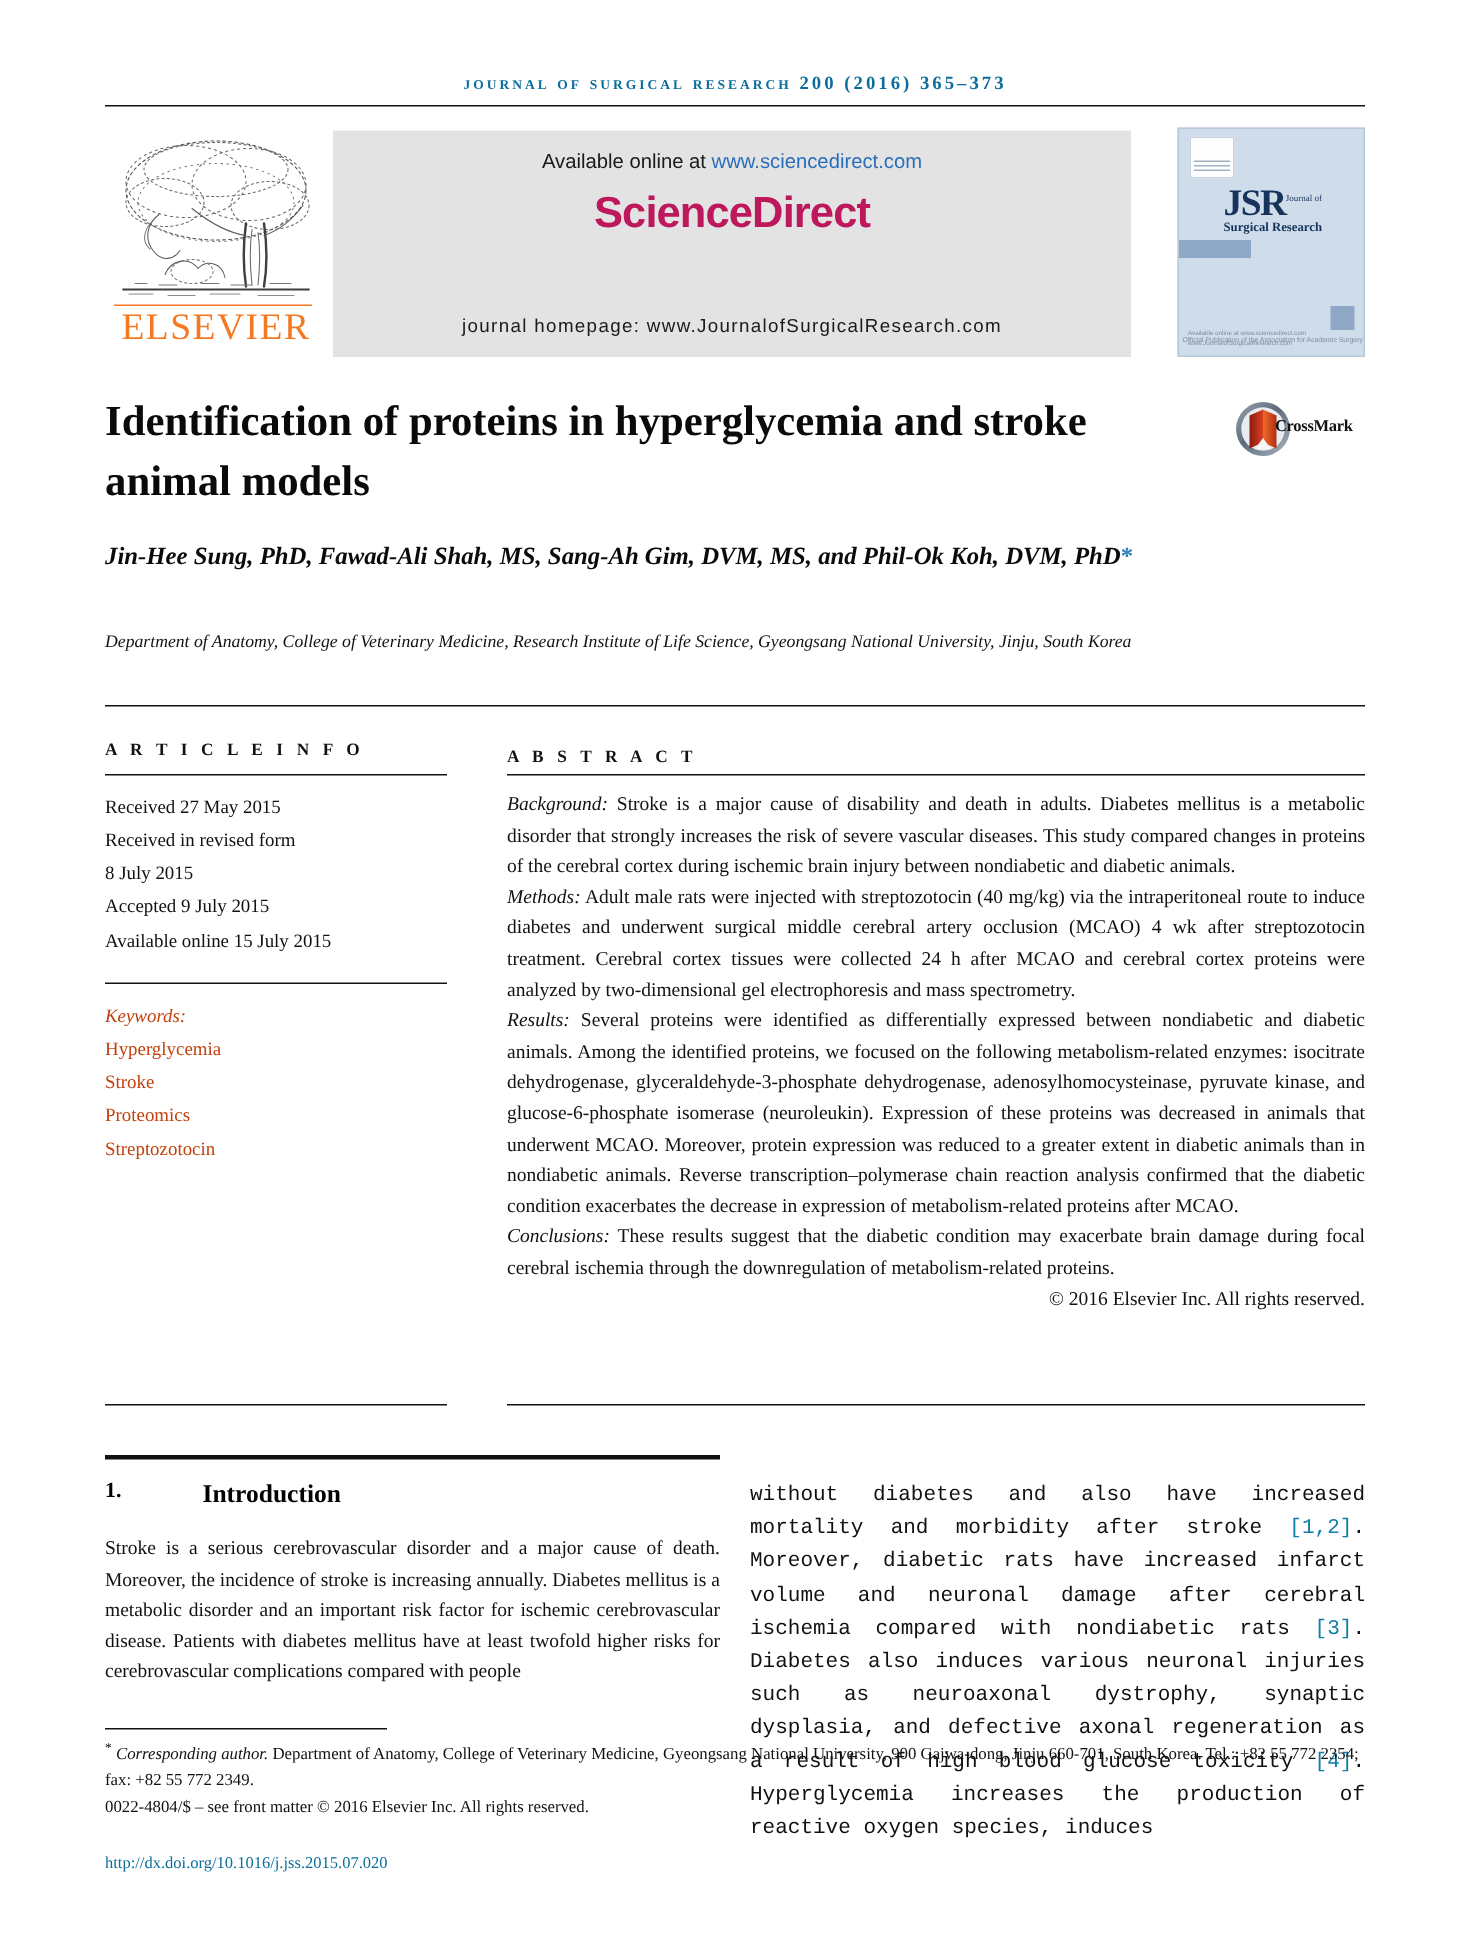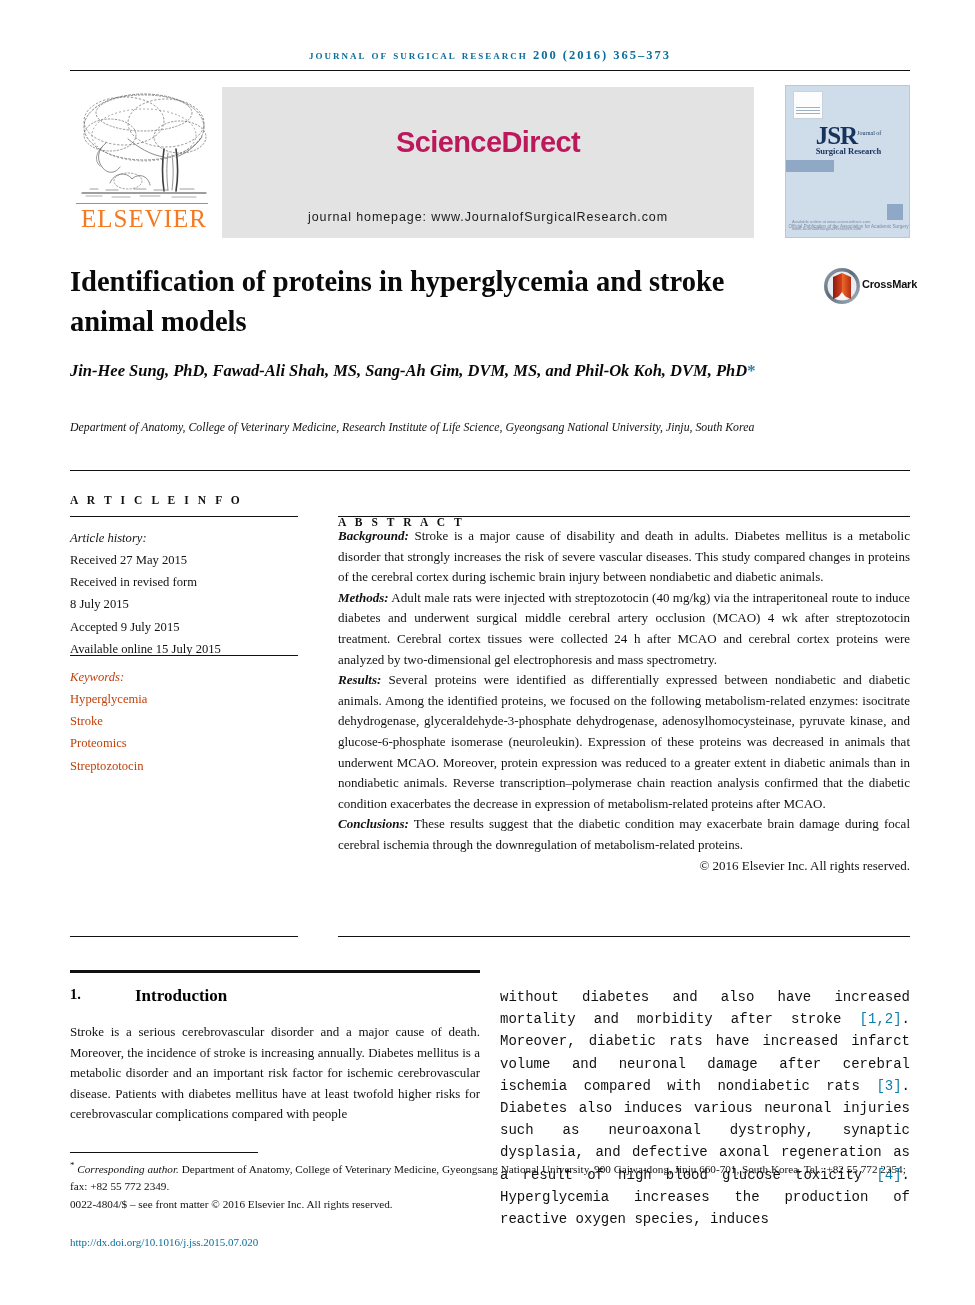--- a/index.html
+++ b/index.html
@@ -172,22 +172,22 @@
     font-size: 28.5px;
     line-height: 1.42;
     color: #0a0a0a;
   }
   .crossmark {
     position: absolute;
     left: 822px; top: 266px;
     width: 90px; height: 40px;
   }
   .cm-text {
-    position: absolute; left: 40px; top: 12px;
-    font-family: Liberation Sans, sans-serif;
+    position: absolute; left: 28px; top: 12px;
+    font-family: Liberation Serif, serif;
     font-weight: bold;
     font-size: 11px;
     color: #111;
     letter-spacing: -0.2px;
   }
 
   .authors {
     position: absolute;
     left: 70px; top: 358px; width: 700px;
     font-family: "Liberation Serif", serif;
@@ -245,21 +245,21 @@
   
   .head-label {
     position: absolute;
     font-family: "Liberation Serif", serif;
     font-weight: bold;
     font-size: 11.5px;
     letter-spacing: 3.1px;
     color: #111;
   }
   .head-info { left: 70px; top: 494px; }
-  .head-abs { left: 338px; top: 516px; }
+  .head-abs { left: 338px; top: 499px; }
 
   
   .info-col {
     position: absolute;
     left: 70px; top: 527px; width: 240px;
     font-family: "Liberation Serif", serif;
     font-size: 12.6px;
     line-height: 1.76;
     color: #111;
   }
@@ -278,21 +278,21 @@
   .abstract {
     position: absolute;
     left: 338px; top: 526px; width: 572px;
     font-family: "Liberation Serif", serif;
     font-size: 13.0px;
     line-height: 1.585;
     text-align: justify;
     color: #111;
   }
   .abstract p { margin: 0; }
-  .abstract .lead { font-style: italic; font-weight: bold; margin-top: 34px; }
+  .abstract .lead { font-style: italic; font-weight: normal; margin-top: 34px; }
   .copyright {
     text-align: right;
     margin-top: 1px;
   }
 
   
   .sec-num {
     position: absolute;
     left: 70px; top: 986px;
     font-family: "Liberation Serif", serif;
@@ -386,20 +386,23 @@
           <path d="M6 106 L130 106" stroke="#3f3f3f" stroke-width="1.2"></path>
           <path d="M14 102 L22 102 M30 103 L42 103 M58 102 L70 102 M78 103 L92 103 M104 102 L118 102" stroke="#777"></path>
           <path d="M10 109 L26 109 M36 110 L54 110 M64 109 L84 109 M96 110 L120 110" stroke="#8a8a8a"></path>
         </g>
       </svg>
       <div class="elsevier-rule"></div>
       <div class="elsevier-word">ELSEVIER</div>
     </div>
 
     <div class="sd-box">
+      <div class="sd-avail">
+        <span>Available online at </span><span class="sd-url">www.sciencedirect.com</span>
+      </div>
       <div class="sd-logo">ScienceDirect</div>
       <div class="sd-home">journal homepage: www.JournalofSurgicalResearch.com</div>
     </div>
 
     <div class="cover">
       <div class="cover-els">
         <div class="cover-els-lines">
           <i></i>
             <i></i>
             <i></i>
@@ -454,21 +457,20 @@
   <div class="rule-full-top"></div>
   <div class="head-label head-info">A R T I C L E   I N F O</div>
   <div class="head-label head-abs">A B S T R A C T</div>
   <div class="rule-info"></div>
   <div class="rule-abs"></div>
   <div class="rule-info-2"></div>
   <div class="rule-info-bot"></div>
   <div class="rule-abs-bot"></div>
 
   <div class="info-col">
-    <div class="ital">Article history:</div>
     <div>Received 27 May 2015</div>
     <div>Received in revised form</div>
     <div>8 July 2015</div>
     <div>Accepted 9 July 2015</div>
     <div>Available online 15 July 2015</div>
   </div>
 
   <div class="kw-col">
     <div class="ital">Keywords:</div>
     <div>Hyperglycemia</div>

